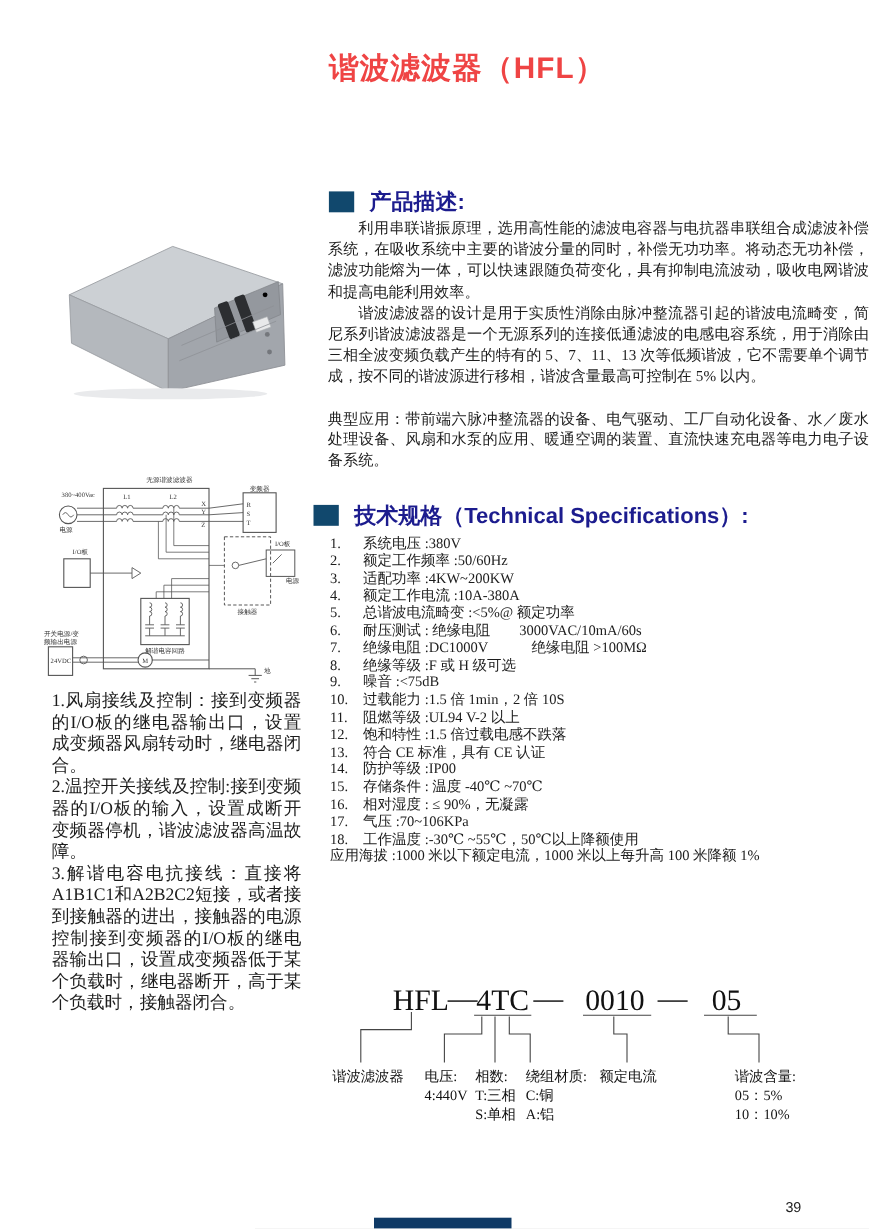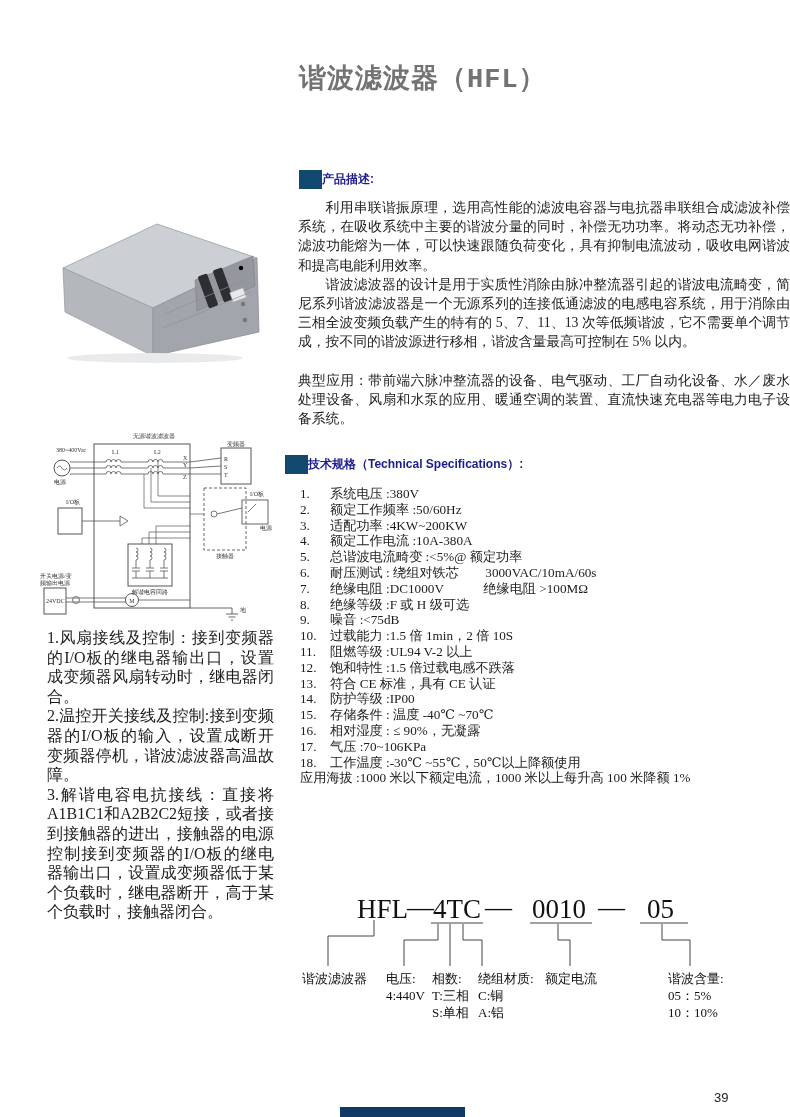--- a/index.html
+++ b/index.html
@@ -3,28 +3,28 @@
 <meta charset="utf-8">
 <style>
   html,body{margin:0;padding:0;background:#e8e8e8;}
   .page{
     position:relative;width:790px;height:1117px;margin:0 auto;
     background:#ffffff;overflow:hidden;
     font-family:"Liberation Serif","DejaVu Serif",serif;
     color:#1c1c1c;
   }
   .page-title{
-    position:absolute;left:299px;top:60px;
-    font-family:Liberation Mono, monospace;
-    font-size:27px;font-weight:bold;color:#737373;letter-spacing:1px;
+    position:absolute;left:299px;top:44px;
+    font-family:Liberation Sans, sans-serif;
+    font-size:27px;font-weight:bold;color:#ef4444;letter-spacing:1px;
   }
   .section-header{
-    position:absolute;display:flex;align-items:center;gap:0;
+    position:absolute;display:flex;align-items:center;gap:14px;
     font-family:"Liberation Sans","DejaVu Sans",sans-serif;
-    font-size:12px;font-weight:bold;color:#1c1c8e;
+    font-size:20px;font-weight:bold;color:#1c1c8e;
   }
   .section-header .sq{width:23px;height:19px;background:#11486d;flex:0 0 auto;}
   .desc-header{left:299px;top:170px;}
   .spec-header{left:285px;top:455px;justify-content:space-between;}
   .desc-body{
     position:absolute;left:298px;top:198px;width:492px;
     font-size:13.8px;line-height:19.2px;text-align:justify;
   }
   .desc-body p{margin:0;}
   .desc-body p.indent{text-indent:2em;}
@@ -228,21 +228,21 @@
       <div class="spec-row">
       <span class="num">4.</span>
       <span class="txt">额定工作电流 :10A-380A</span>
     </div>
       <div class="spec-row">
       <span class="num">5.</span>
       <span class="txt">总谐波电流畸变 :&lt;5%@ 额定功率</span>
     </div>
       <div class="spec-row">
       <span class="num">6.</span>
-      <span class="txt">耐压测试 : 绕组对铁芯　　3000VAC/10mA/60s</span>
+      <span class="txt">耐压测试 : 绝缘电阻　　3000VAC/10mA/60s</span>
     </div>
       <div class="spec-row">
       <span class="num">7.</span>
       <span class="txt">绝缘电阻 :DC1000V　　　绝缘电阻 &gt;100MΩ</span>
     </div>
       <div class="spec-row">
       <span class="num">8.</span>
       <span class="txt">绝缘等级 :F 或 H 级可选</span>
     </div>
       <div class="spec-row">

